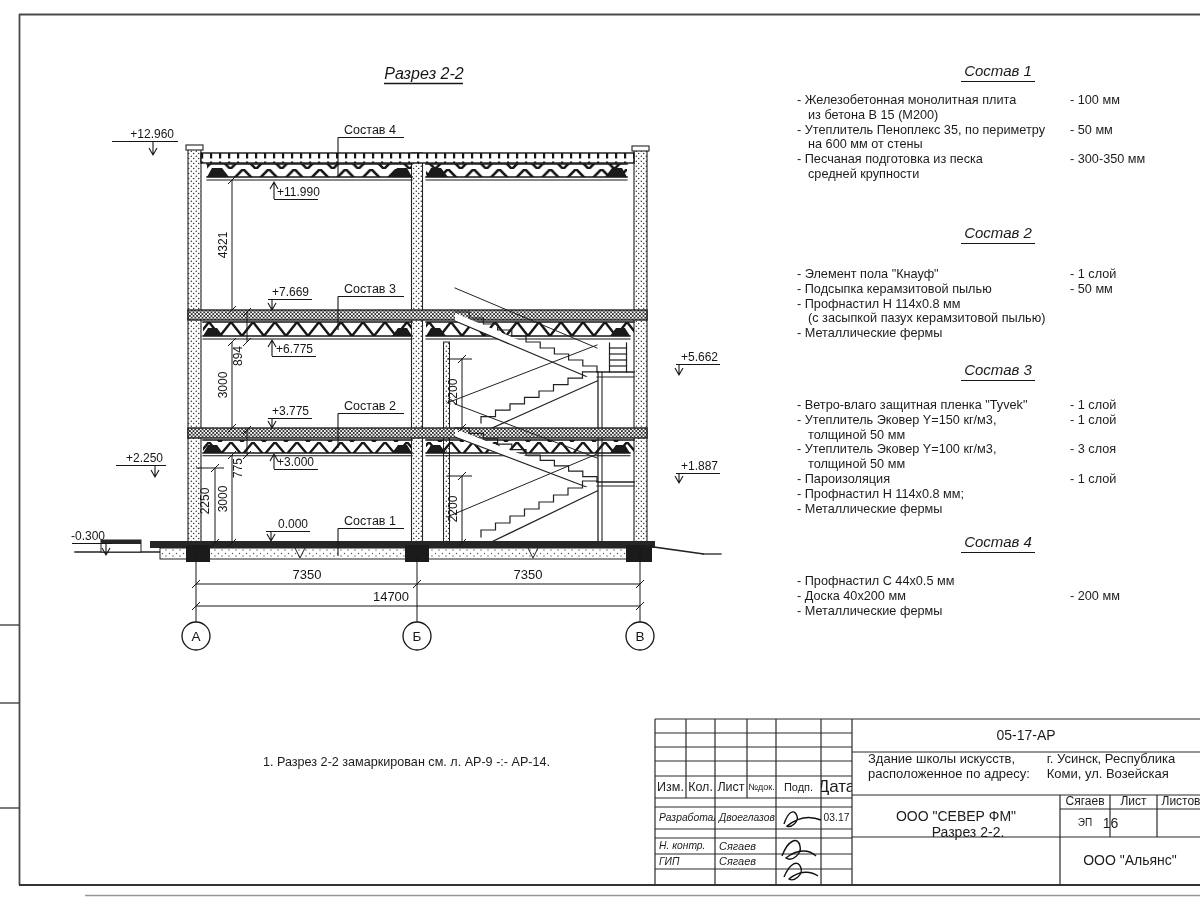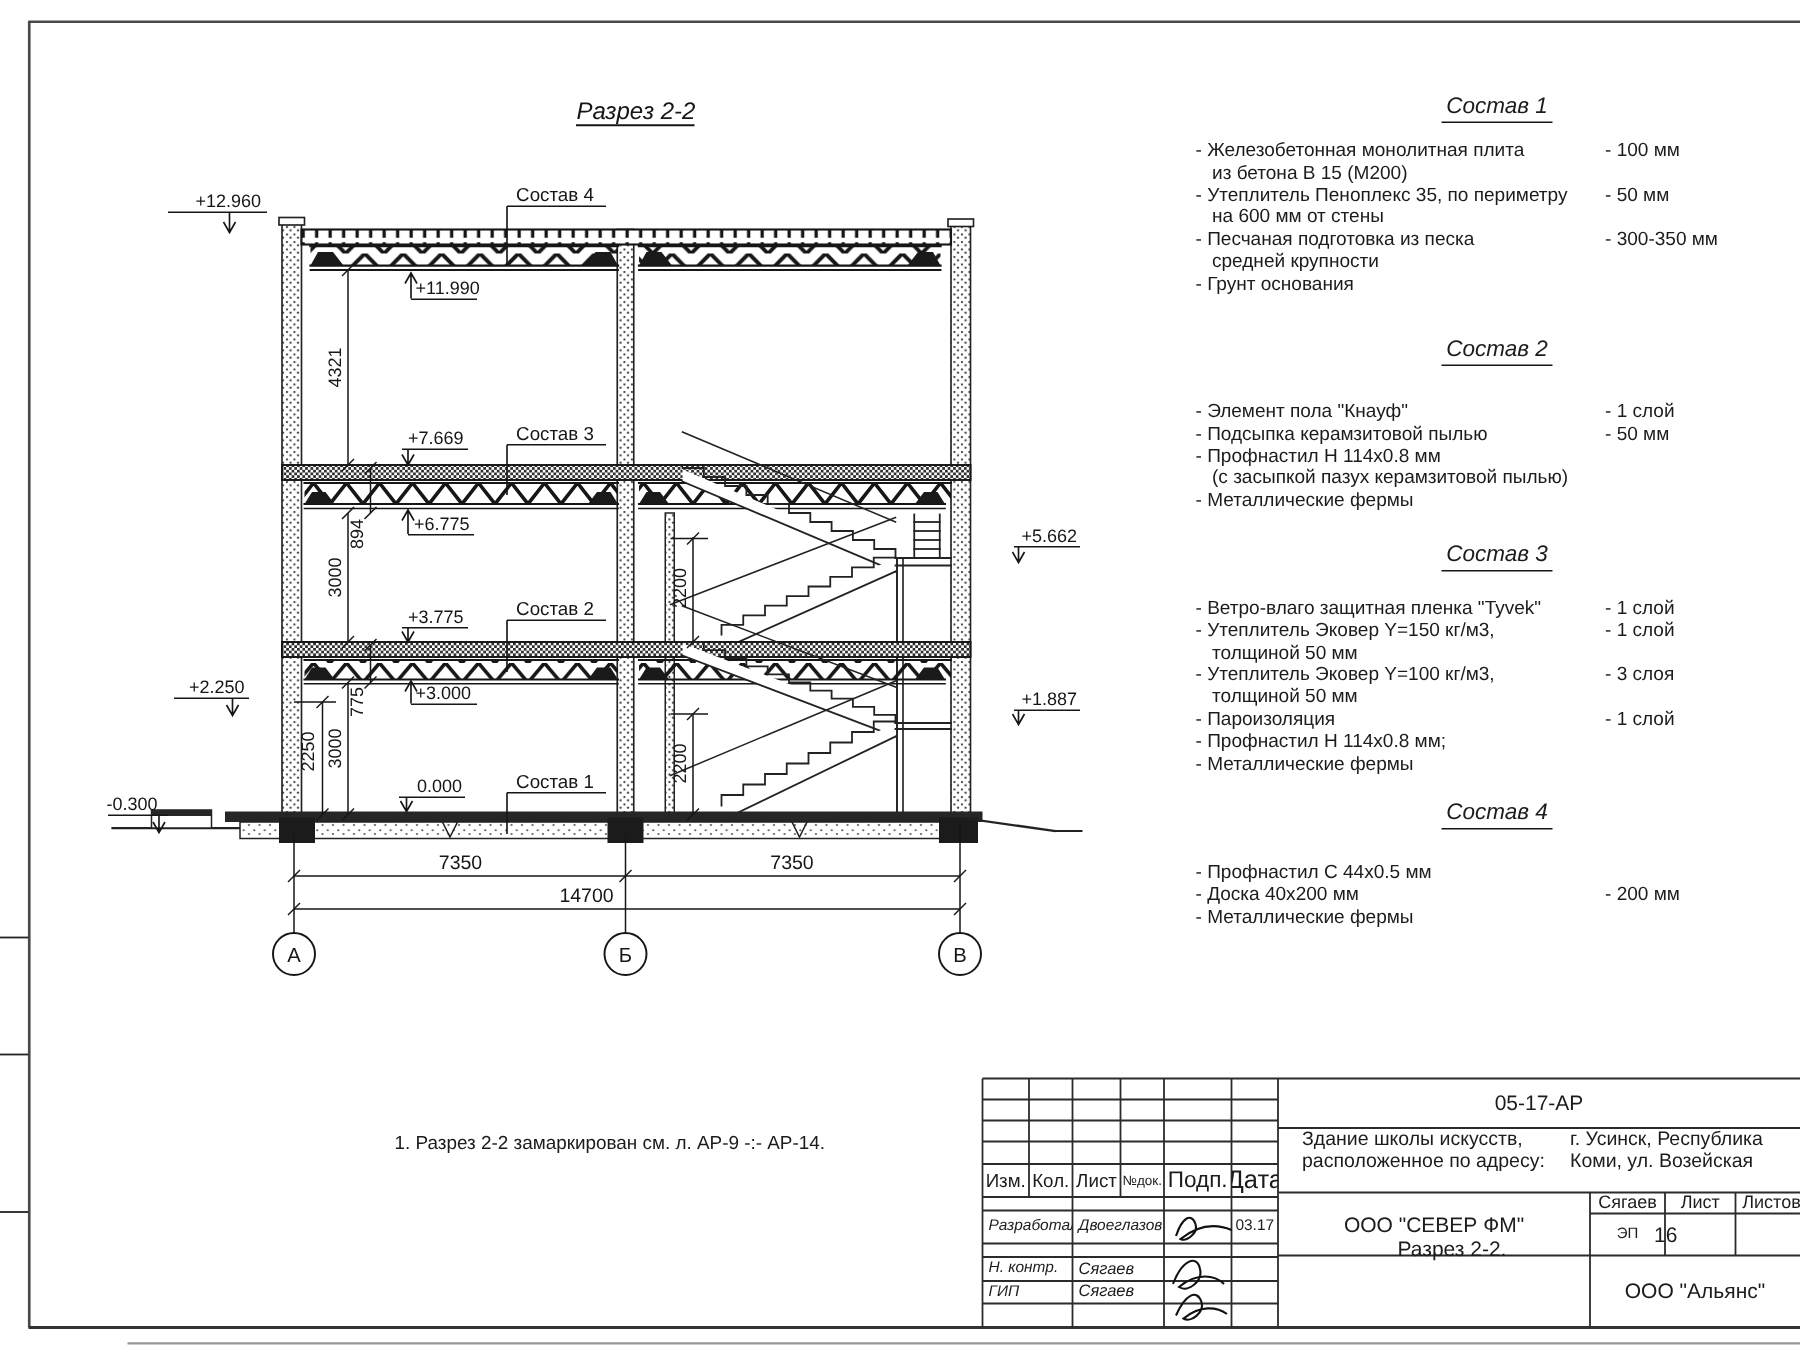--- a/index.html
+++ b/index.html
@@ -371,24 +371,20 @@
     <div class="comp-item">
         <div class="item-text">- Утеплитель Пеноплекс 35, по периметру
 на 600 мм от стены</div>
         <div class="item-value">- 50 мм</div>
       </div>
     <div class="comp-item">
         <div class="item-text">- Песчаная подготовка из песка
 средней крупности</div>
         <div class="item-value">- 300-350 мм</div>
       </div>
-    <div class="comp-item">
-        <div class="item-text">- Грунт основания</div>
-        <div class="item-value"></div>
-      </div>
   </div>
 </div>
 
 <div class="comp-block" style="top:224px">
   <div class="comp-title"><span>Состав 2</span></div>
   <div class="comp-items" style="margin-top:26px">
     <div class="comp-item">
         <div class="item-text">- Элемент пола "Кнауф"</div>
         <div class="item-value">- 1 слой</div>
       </div>
@@ -458,21 +454,21 @@
   </div>
 </div>
 
 <div class="note">1. Разрез 2-2 замаркирован см. л. АР-9 -:- АР-14.</div>
 
 <div>
   <div class="tb-cell" style="left:655px;top:776px;width:31px;height:22px;font-size:12.5px">Изм.</div>
   <div class="tb-cell" style="left:686px;top:776px;width:29px;height:22px;font-size:12.5px">Кол.</div>
   <div class="tb-cell" style="left:715px;top:776px;width:32px;height:22px;font-size:12.5px">Лист</div>
   <div class="tb-cell" style="left:747px;top:776px;width:29px;height:22px;font-size:9px">№док.</div>
-  <div class="tb-cell" style="left:776px;top:776px;width:45px;height:22px;font-size:15px">Подп.</div>
+  <div class="tb-cell" style="left:776px;top:776px;width:45px;height:22px;font-size:11px">Подп.</div>
   <div class="tb-cell" style="left:821px;top:776px;width:31px;height:22px;font-size:17px">Дата</div>
 
   <div class="tb-cell tb-left" style="left:655px;top:807px;width:60px;height:22px;font-size:10.3px">Разработал</div>
   <div class="tb-cell tb-left" style="left:715px;top:807px;width:61px;height:22px;font-size:10.3px">Двоеглазов</div>
   <div class="tb-cell" style="left:821px;top:807px;width:31px;height:22px;font-size:10.3px">03.17</div>
   <div class="tb-cell tb-left" style="left:655px;top:838px;width:60px;height:16px;font-size:10.3px">Н. контр.</div>
   <div class="tb-cell tb-left" style="left:715px;top:838px;width:61px;height:16px;font-size:11px">Сягаев</div>
   <div class="tb-cell tb-left" style="left:655px;top:854px;width:60px;height:15px;font-size:10.3px">ГИП</div>
   <div class="tb-cell tb-left" style="left:715px;top:854px;width:61px;height:15px;font-size:11px">Сягаев</div>
 

